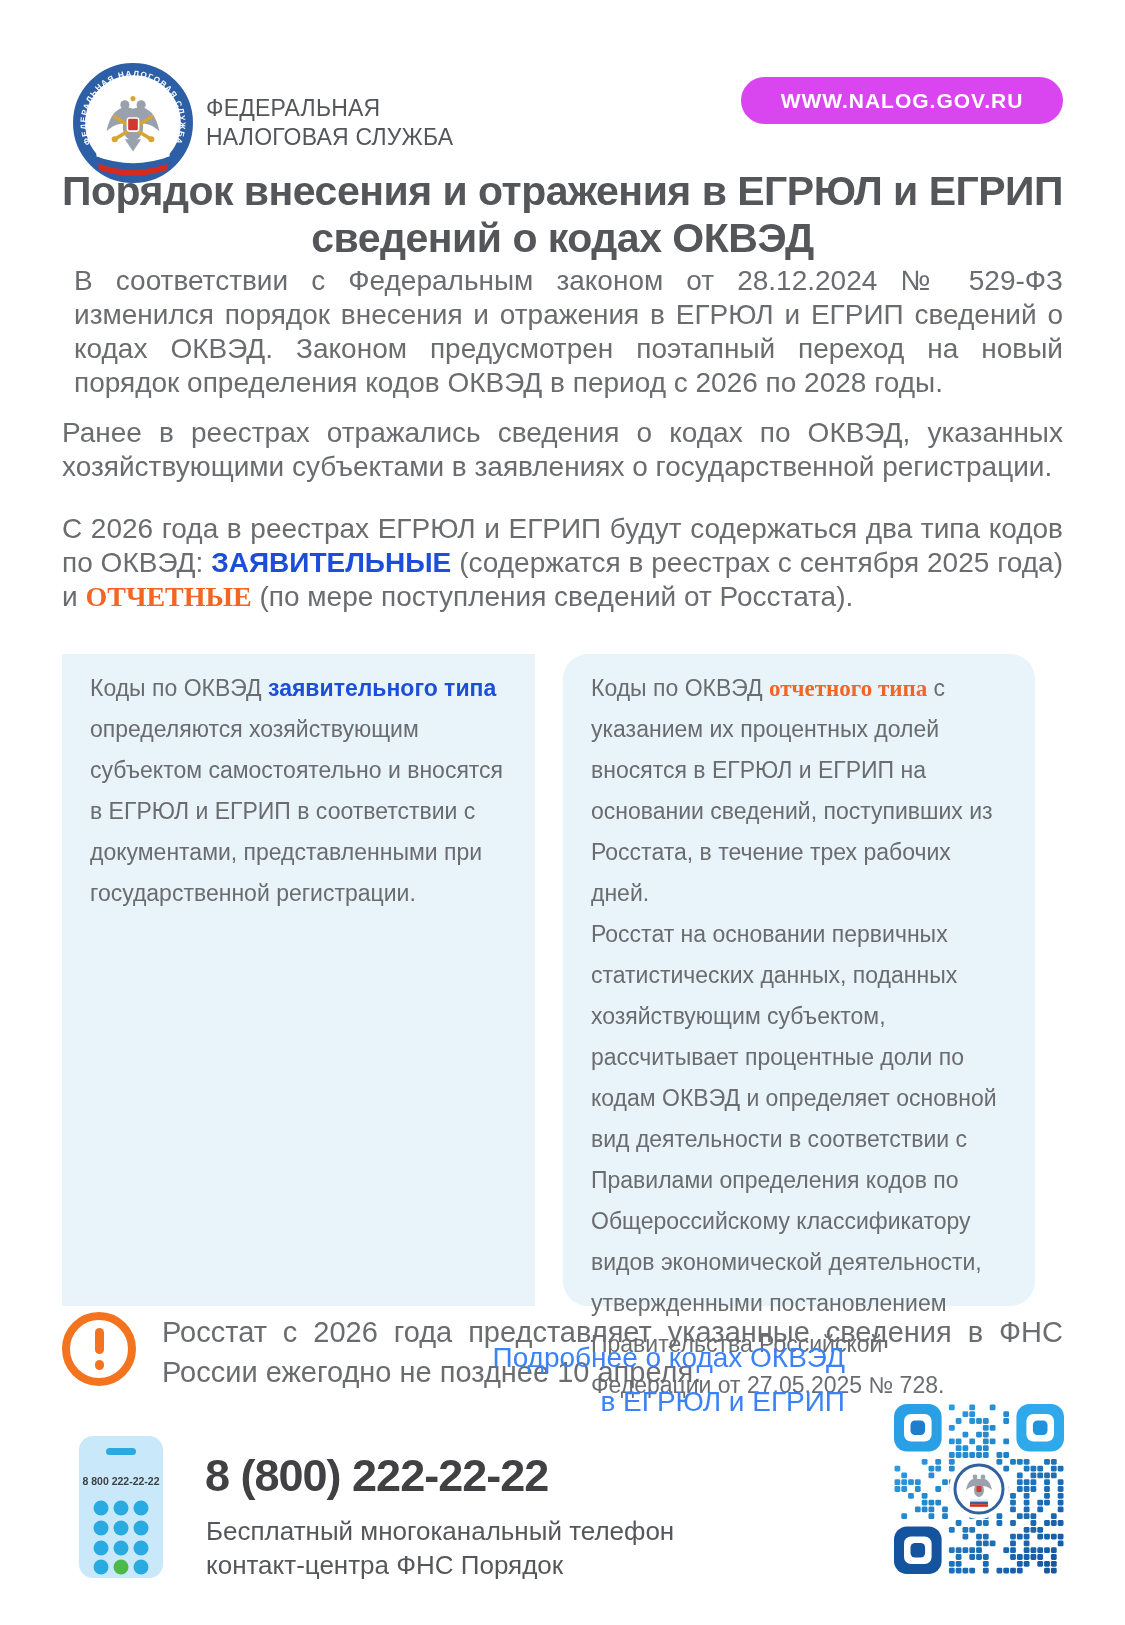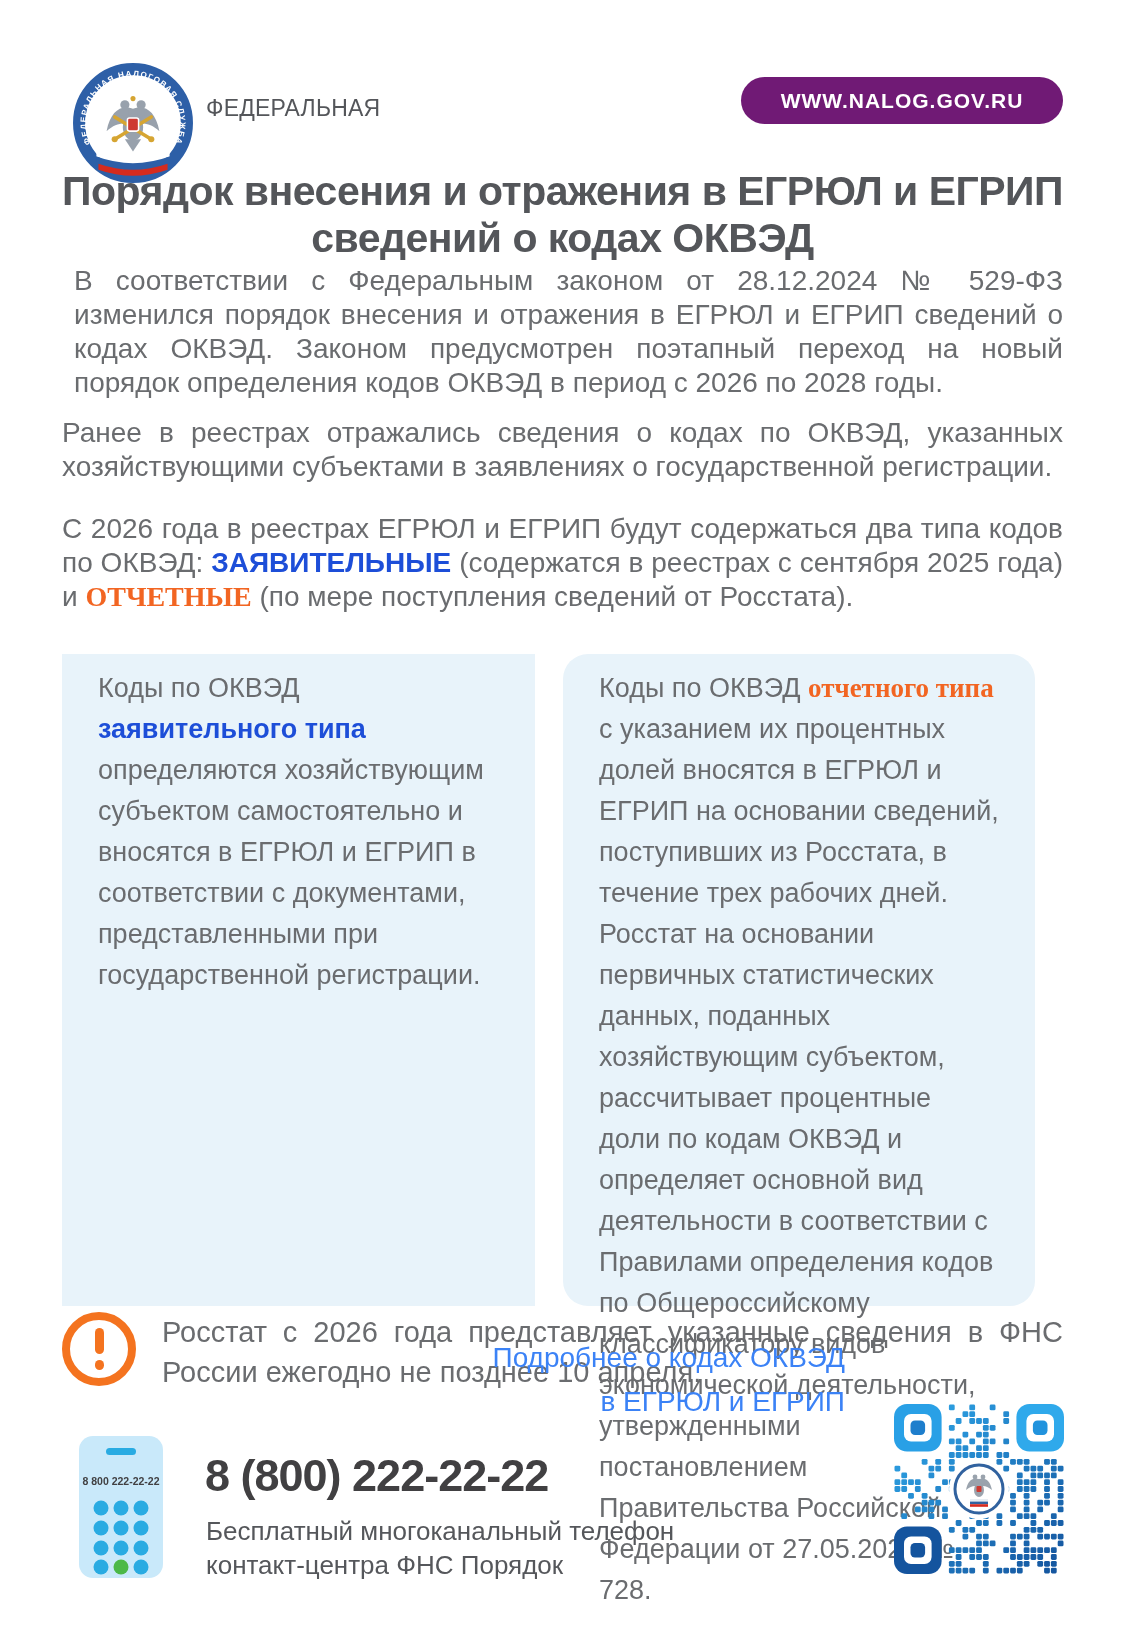--- a/index.html
+++ b/index.html
@@ -11,42 +11,42 @@
   .page{position:absolute;inset:0;}
 
   
   .logo-svg{position:absolute;left:72px;top:62px;}
   .logo-text{
     position:absolute;left:206px;top:94px;
     font-size:23px;line-height:29px;font-weight:normal;color:#54565A;letter-spacing:.2px;
   }
   .url-pill{
     position:absolute;right:62px;top:77px;width:322px;height:47px;
-    background:#701a75;border-radius:24px;display:flex;align-items:center;justify-content:center;
+    background:#d946ef;border-radius:24px;display:flex;align-items:center;justify-content:center;
     color:#fff;font-size:21px;font-weight:bold;letter-spacing:1px;cursor:pointer;
   }
 
   
   .title{
     position:absolute;left:40px;top:168px;width:1045px;text-align:center;
     font-size:41px;line-height:47px;font-weight:bold;color:#54565A;letter-spacing:-.5px;
   }
 
   
   .content{position:absolute;left:62px;top:264px;width:1001px;}
   .content p{margin:0;font-size:28px;line-height:34px;text-align:justify;color:#6A6C6F;}
   .content p.p1{margin-bottom:16px;margin-left:12px;}
   .content p.p2{margin-bottom:28px;}
   .kw-blue{color:#1d4ed8;font-weight:bold;}
   .kw-orange{color:#F26522;font-weight:bold;font-family:Liberation Serif, serif;}
 
   
   .boxes{position:absolute;left:62px;top:654px;width:1001px;height:652px;display:flex;gap:28px;}
-  .box{background:#E8F3FA;box-sizing:border-box;padding:14px 36px;
-       font-size:27px;line-height:41px;color:#6A6C6F;text-align:left;}
+  .box{background:#E8F3FA;box-sizing:border-box;padding:14px 28px;
+       font-size:23px;line-height:41px;color:#6A6C6F;text-align:left;}
   .box.left{width:473px;}
   .box.right{width:472px;border-radius:25px;}
   .box p{margin:0;}
 
   
   .notice{position:absolute;left:62px;top:1312px;width:1001px;display:flex;gap:26px;align-items:flex-start;}
   .notice-icon{flex:none;width:58px;height:58px;border:8px solid #F4731F;border-radius:50%;position:relative;}
   .excl-bar{position:absolute;left:25px;top:8px;width:9px;height:26px;border-radius:5px;background:#F4731F;}
   .excl-dot{position:absolute;left:25px;top:40px;width:9px;height:10px;border-radius:5px;background:#F4731F;}
   .notice-text{flex:1;font-size:29px;line-height:40px;text-align:justify;color:#6A6C6F;margin-top:0;}
@@ -92,20 +92,21 @@
 
     <g>
       <path d="M24 86 Q60 99 96 86 L96 93 Q60 106 24 93 Z" fill="#ffffff"></path>
       <path d="M24 93 Q60 106 96 93 L96 100 Q60 113 24 100 Z" fill="#2D5FA7"></path>
       <path d="M26 100 Q60 112 94 100 L94 106 Q60 118 26 106 Z" fill="#D52B1E"></path>
     </g>
   </svg>
 
   <div class="logo-text">
     <div>ФЕДЕРАЛЬНАЯ</div>
+    <div>НАЛОГОВАЯ СЛУЖБА</div>
   </div>
 
   <div class="url-pill">
     <span>WWW.NALOG.GOV.RU</span>
   </div>
 
   <div class="title">
     <div>Порядок внесения и отражения в ЕГРЮЛ и ЕГРИП</div>
     <div>сведений о кодах ОКВЭД</div>
   </div>

